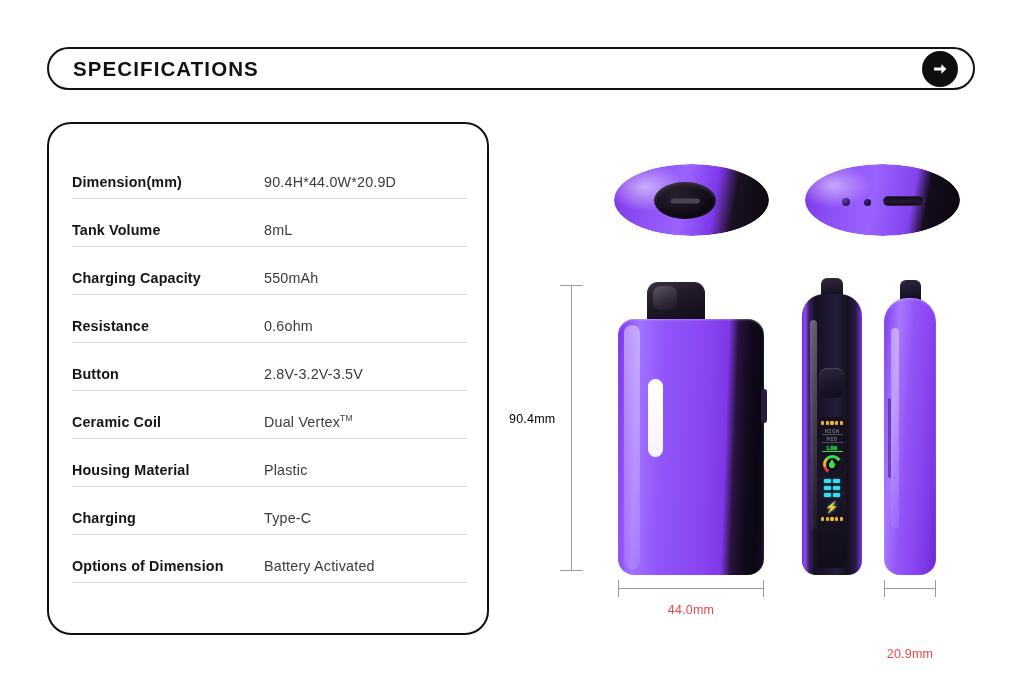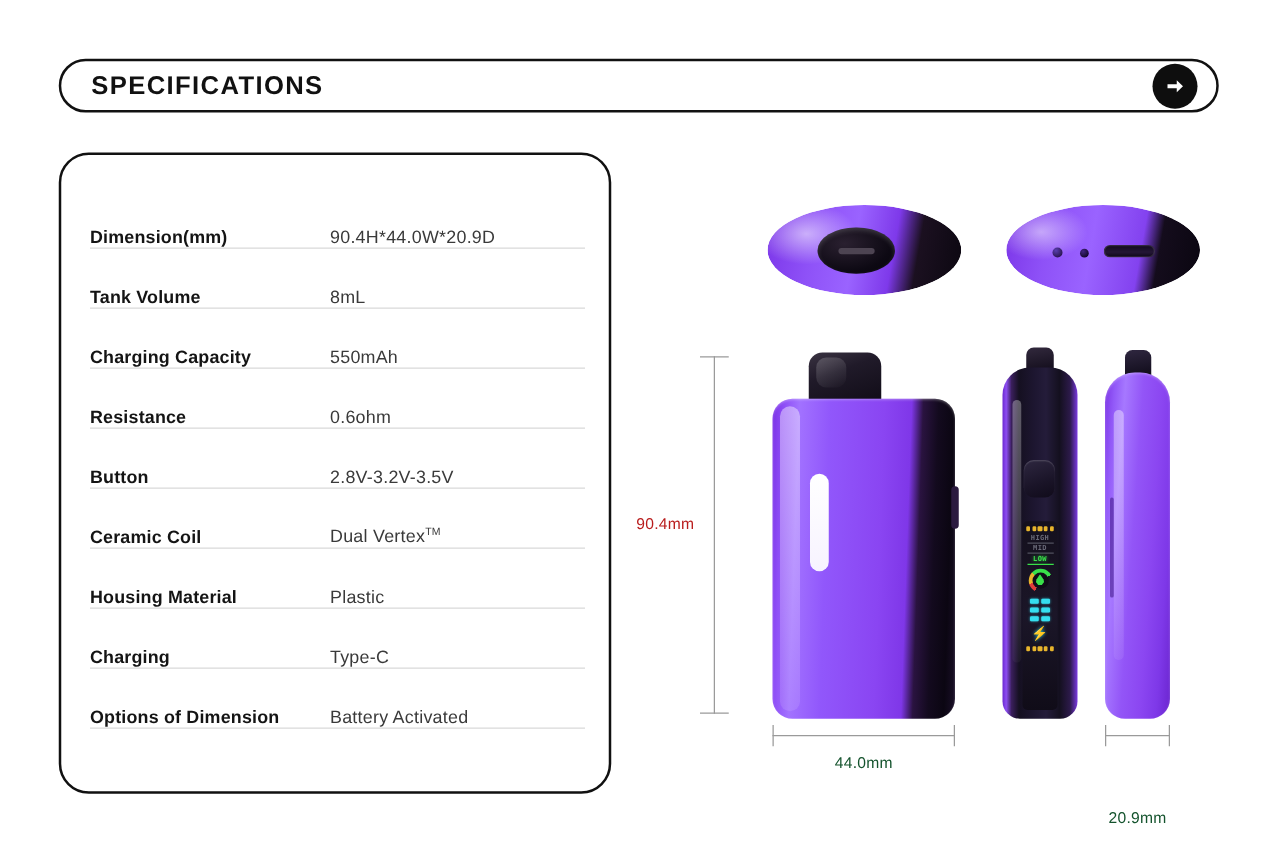--- a/index.html
+++ b/index.html
@@ -41,21 +41,21 @@
     position: absolute; left: 47px; top: 122px;
     width: 442px; height: 513px;
     border: 2.5px solid #111; border-radius: 24px;
     background: #fff;
   }
   .spec-table {
     position: absolute; left: 23px; top: 27px;
     width: 396px;
   }
   .spec-row {
-    display: flex; align-items: flex-end;
+    display: flex; align-items: center;
     height: 48px;
     border-bottom: 1.3px solid #d9d9d9;
   }
   .spec-label {
     width: 192px; flex: 0 0 192px;
     font-size: 14.3px; font-weight: bold; color: #141414;
     letter-spacing: 0.15px;
     padding-top: 14px;
   }
   .spec-value {
@@ -251,34 +251,34 @@
 
   
   .dim-v { position: absolute; left: 71px; top: 163px; height: 286px; width: 1px; background:#9a9a9a; }
   .dim-v::before, .dim-v::after {
     content:""; position:absolute; left:-11px; width:23px; height:1px; background:#9a9a9a;
   }
   .dim-v::before { top: 0; }
   .dim-v::after  { bottom: 0; }
   .dim-v-label {
     position: absolute; left: 9px; top: 290px;
-    font-size: 12.5px; color: #b91c1c; letter-spacing:0.2px;
+    font-size: 12.5px; color: #000000; letter-spacing:0.2px;
   }
 
   .dim-h { position: absolute; height: 1px; background:#9a9a9a; top: 466px; }
   .dim-h::before, .dim-h::after {
     content:""; position:absolute; top:-8px; width:1px; height:17px; background:#9a9a9a;
   }
   .dim-h::before { left: 0; }
   .dim-h::after  { right: 0; }
   .dim-h1 { left: 118px; width: 146px; }
   .dim-h2 { left: 384px; width: 52px; }
   .dim-h-label {
     position: absolute; top: 481px;
-    font-size: 12.5px; color: #14532d; letter-spacing:0.2px;
+    font-size: 12.5px; color: #ef4444; letter-spacing:0.2px;
     text-align: center;
   }
   .dim-h-label.l1 { left: 118px; width: 146px; }
   .dim-h-label.l2 { left: 360px; width: 100px; margin-top: 44px; }
 </style>
 </head>
 <body>
 
 <div class="page">
 

